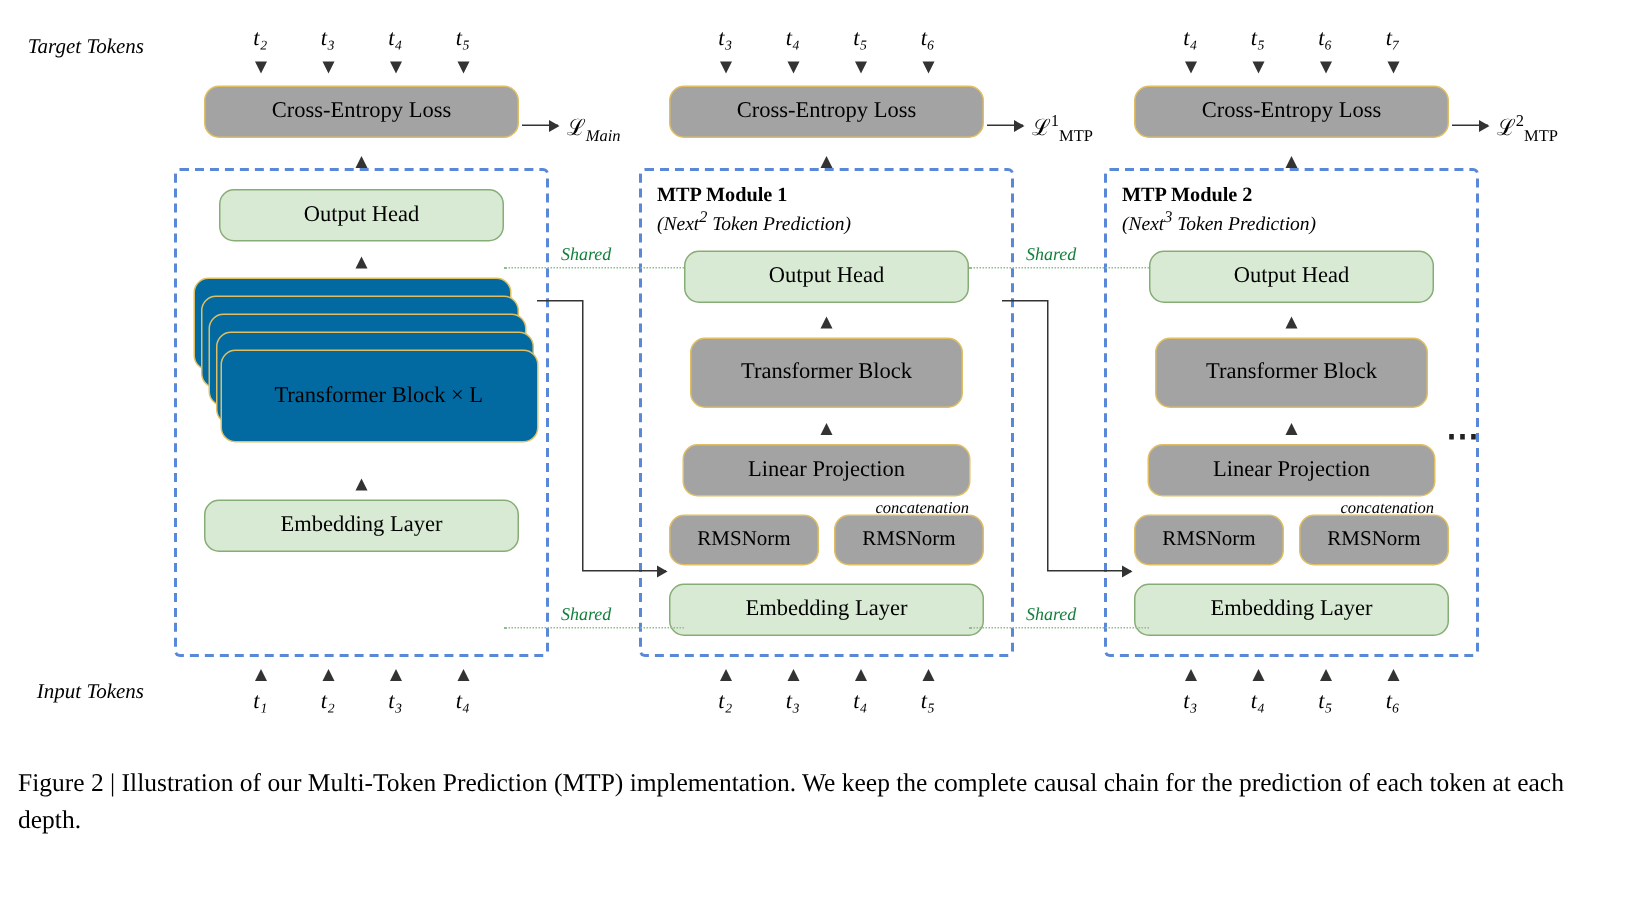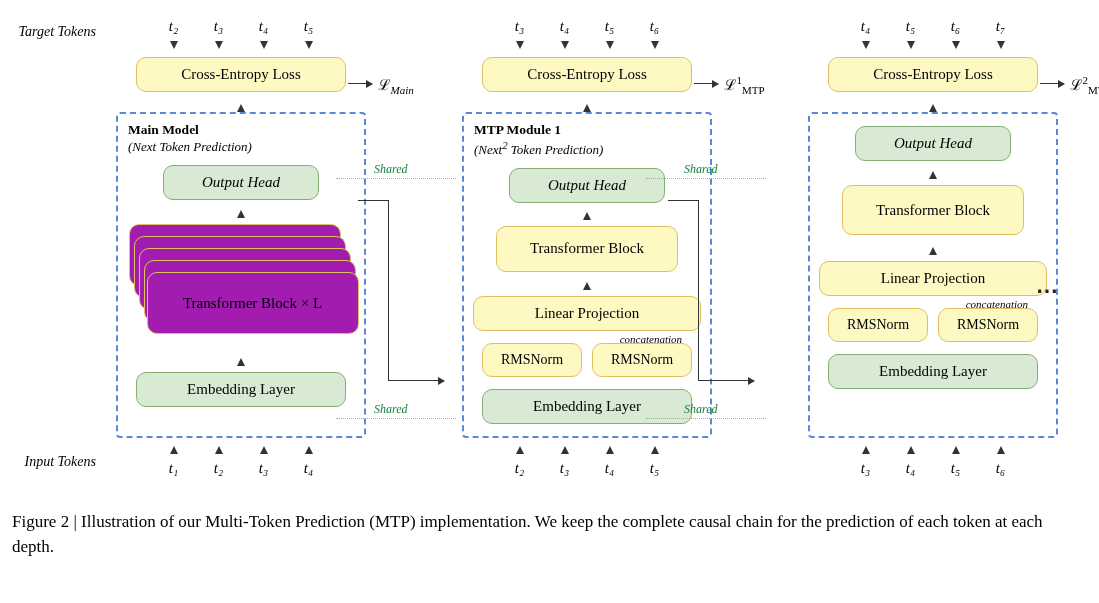--- a/index.html
+++ b/index.html
@@ -24,21 +24,21 @@
     position: relative;
     height: 470px;
     font-style: italic;
     font-size: 14px;
   }
   .leftlabels .tl { position: absolute; top: 6px; right: 6px; text-align: right; }
   .leftlabels .bl { position: absolute; bottom: 18px; right: 6px; text-align: right; }
 
   .cols {
     display: flex;
-    gap: 96px;
+    gap: 60px;
     position: relative;
     align-items: flex-start;
   }
 
   .col {
     width: 250px;
     display: flex;
     flex-direction: column;
     align-items: center;
     position: relative;
@@ -80,21 +80,21 @@
   }
 
   .box {
     border-radius: 10px;
     padding: 8px 10px;
     text-align: center;
     font-size: 15px;
     box-sizing: border-box;
     position: relative;
   }
-  .yellow { background: #fef9c3; border: 1.5px solid #e0bf63; }
+  .yellow { background: #a3a3a3; border: 1.5px solid #e0bf63; }
   .green  { background: #d8ead3; border: 1.5px solid #87ad77; }
 
   .celoss { width: 210px; margin-bottom: 6px; }
 
   .dashed {
     border: 2px dashed #5a88d8;
     border-radius: 4px;
     width: 250px;
     padding: 8px 10px 10px 10px;
     box-sizing: border-box;
@@ -106,23 +106,23 @@
 
   .modlabel {
     align-self: flex-start;
     font-size: 13px;
     line-height: 1.25;
     margin-bottom: 6px;
     white-space: nowrap;
   }
   .modlabel b { font-size: 13.5px; }
 
-  .outhead { width: 156px; margin: 4px 0; font-style: italic; }
+  .outhead { width: 190px; margin: 4px 0; }
   .tblock  { width: 182px; height: 50px; display:flex;align-items:center;justify-content:center; margin: 6px 0;}
-  .linproj { width: 228px; margin: 6px 0 0 0; }
+  .linproj { width: 192px; margin: 6px 0 0 0; }
   .concat {
     font-size: 11px; font-style: italic;
     position: absolute; right: 10px; top: -14px;
   }
   .concatwrap { position: relative; width: 210px; height: 0; }
   .rmsrow { display:flex; gap:10px; margin: 12px 4px 6px; }
   .rms { width: 100px; font-size: 14px;}
   .embed { width: 210px; margin: 6px 0 2px; }
   .vgapUp { height: 14px; display:flex; justify-content:center; align-items:flex-end;}
   .vgapUp::before{
@@ -138,21 +138,21 @@
     position: relative;
     width: 225px;
     height: 110px;
     margin: 6px 0 6px;
   }
   .stack .card {
     position: absolute;
     width: 210px;
     height: 60px;
     border-radius: 10px;
-    background: #a21caf;
+    background: #0369a1;
     border: 1.5px solid #e0bf63;
     display:flex;align-items:center;justify-content:center;
     font-size: 15px;
   }
   .stack .c1{ left:0; top:0; }
   .stack .c2{ left:5px; top:12px; }
   .stack .c3{ left:10px; top:24px; }
   .stack .c4{ left:15px; top:36px; }
   .stack .c5{ left:18px; top:48px; }
 
@@ -246,24 +246,20 @@
           <span class="ad"></span>
       </div>
 
       <div class="box yellow celoss">Cross-Entropy Loss</div>
       <span class="lossarrow" style="left:232px; top:65px;"></span>
       <span class="lossout" style="left:262px; top:56px;">ℒ<sub style="font-style:italic">Main</sub></span>
 
       <div class="vgapUp"></div>
 
       <div class="dashed" style="height:326px;">
-        <div class="modlabel">
-          <b>Main Model</b><br>
-          <span style="font-style:italic">(Next Token Prediction)</span>
-        </div>
 
         <div class="box green outhead">Output Head</div>
         <div class="vgapUp" style="height:14px;"></div>
 
         <div class="stack">
           <div class="card c1"></div>
           <div class="card c2"></div>
           <div class="card c3"></div>
           <div class="card c4"></div>
           <div class="card c5">Transformer Block × L</div>
@@ -355,20 +351,24 @@
           <span class="ad"></span>
       </div>
 
       <div class="box yellow celoss">Cross-Entropy Loss</div>
       <span class="lossarrow" style="left:232px; top:65px;"></span>
       <span class="lossout" style="left:262px; top:56px;">ℒ<sup>2</sup><sub>MTP</sub></span>
 
       <div class="vgapUp"></div>
 
       <div class="dashed" style="height:326px;">
+        <div class="modlabel">
+          <b>MTP Module 2</b><br>
+          <span style="font-style:italic">(Next<sup>3</sup> Token Prediction)</span>
+        </div>
         <div class="box green outhead">Output Head</div>
         <div class="vgapUp"></div>
         <div class="box yellow tblock">Transformer Block</div>
         <div class="vgapUp"></div>
         <div class="box yellow linproj">Linear Projection</div>
         <div class="concatwrap">
             <span class="concat" style="top:2px;">concatenation</span>
           </div>
         <div class="rmsrow">
           <div class="box yellow rms">RMSNorm</div>

